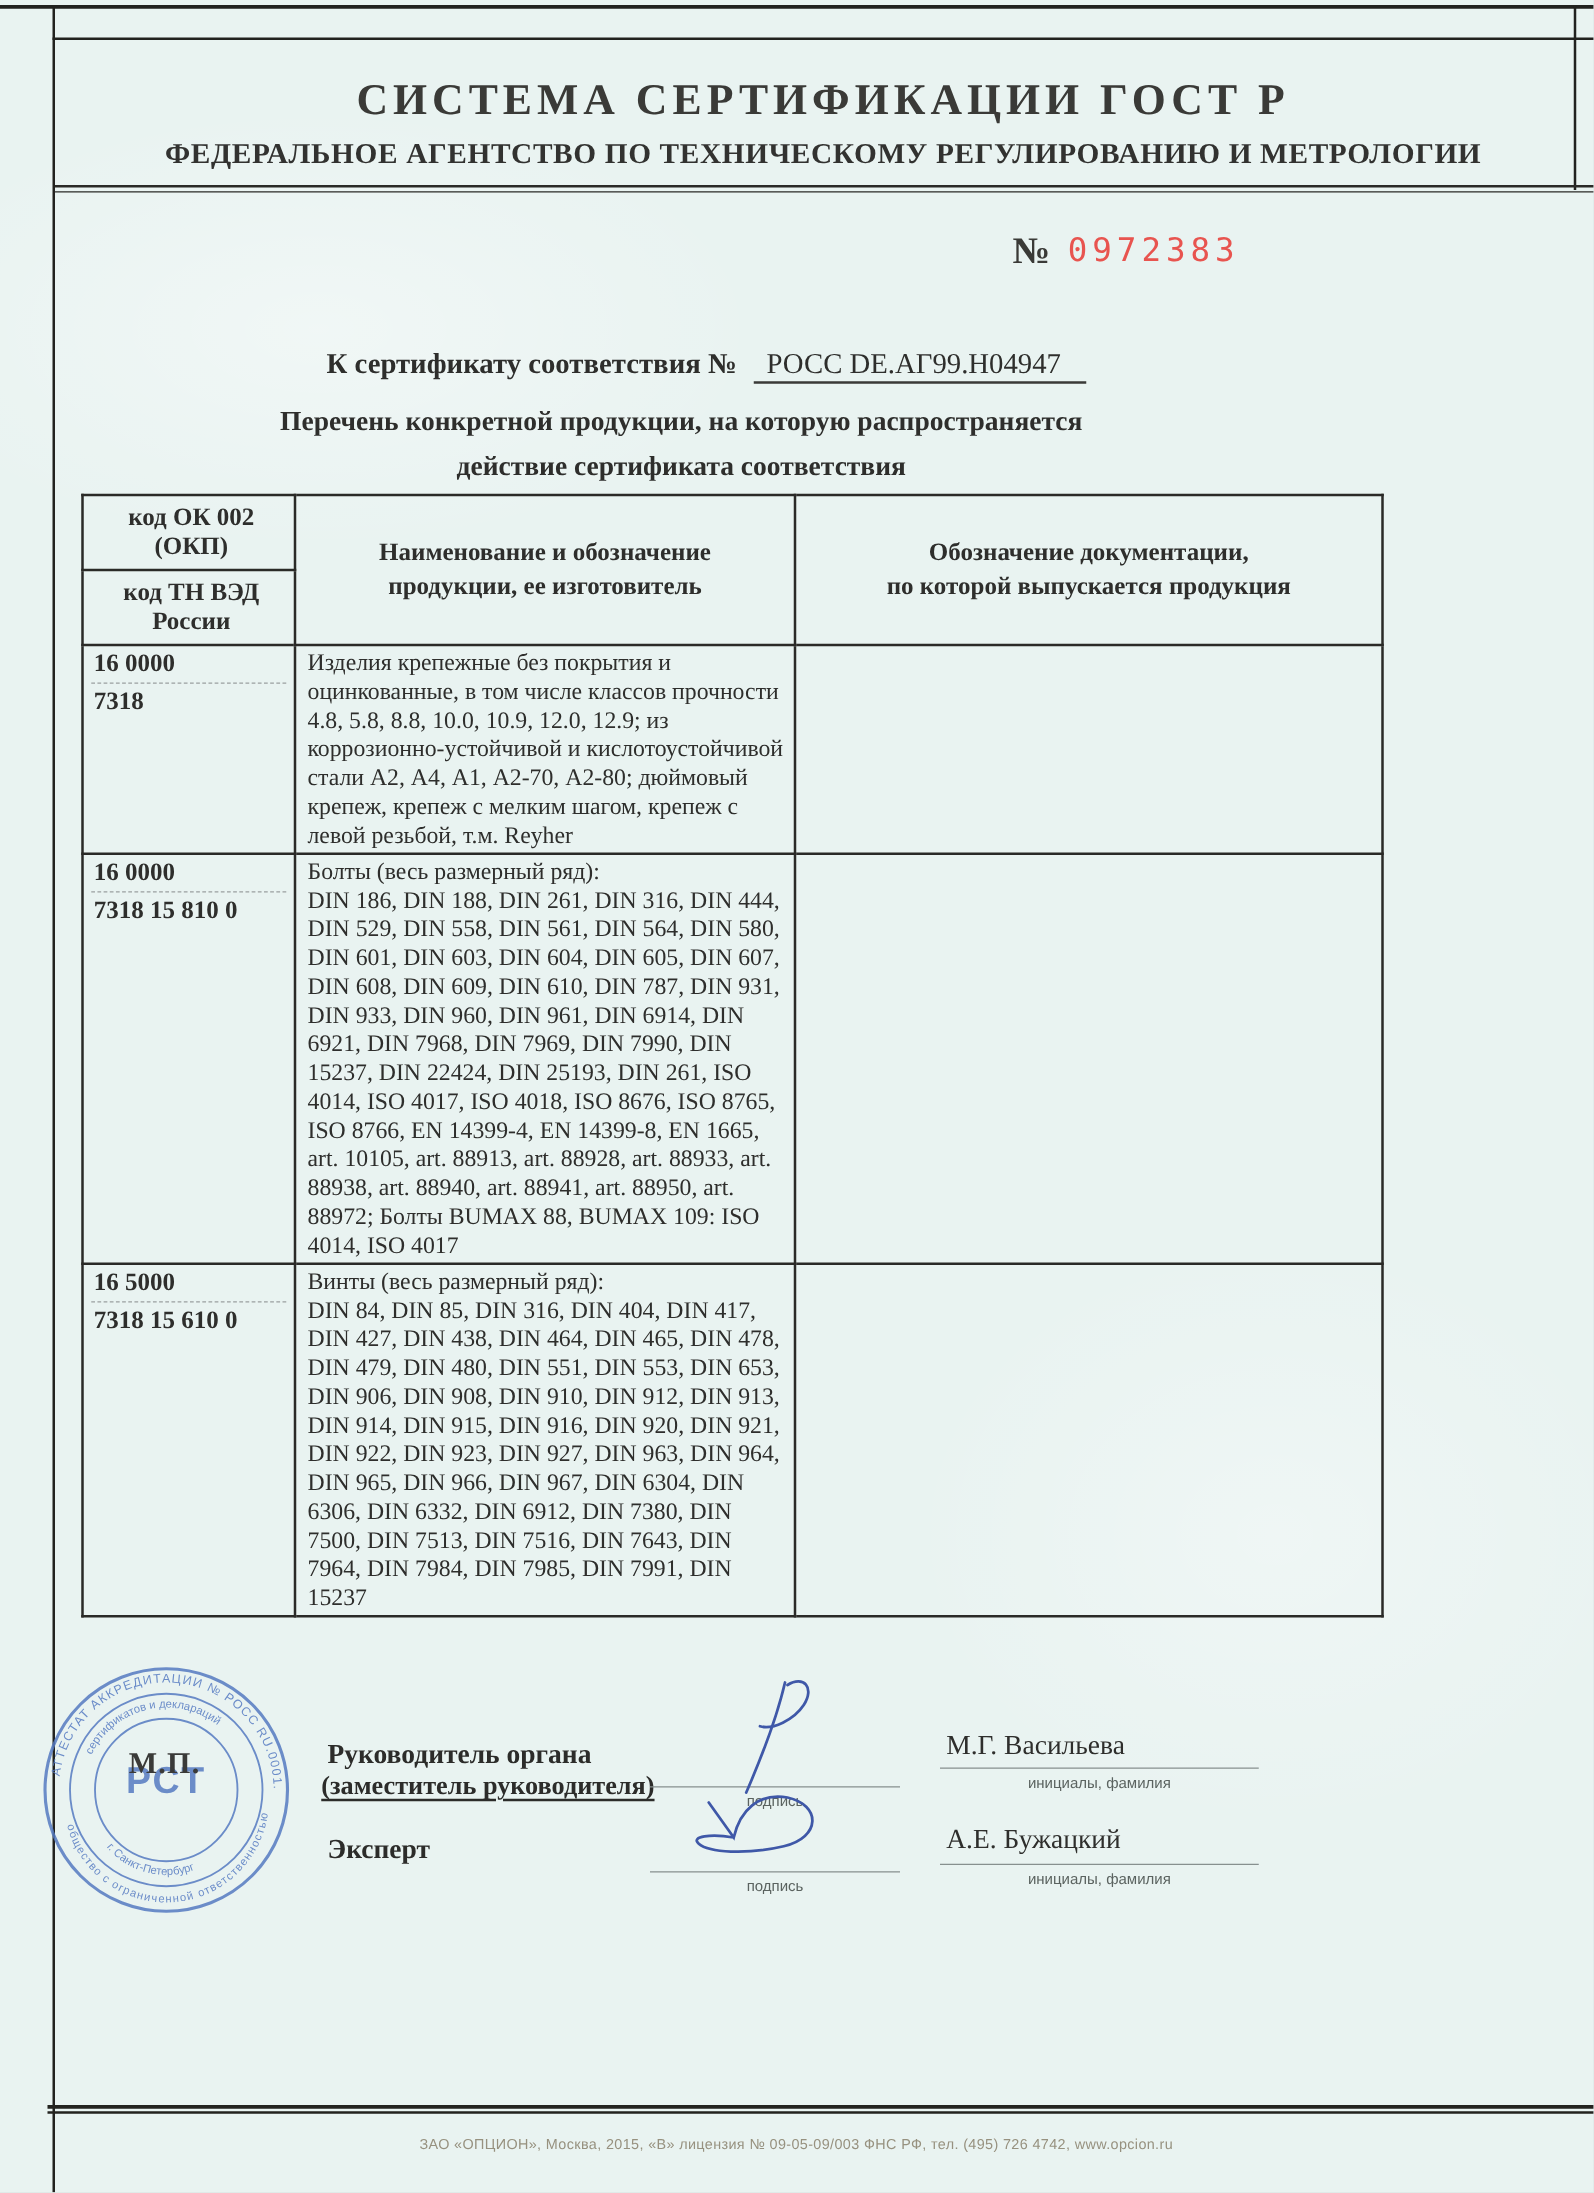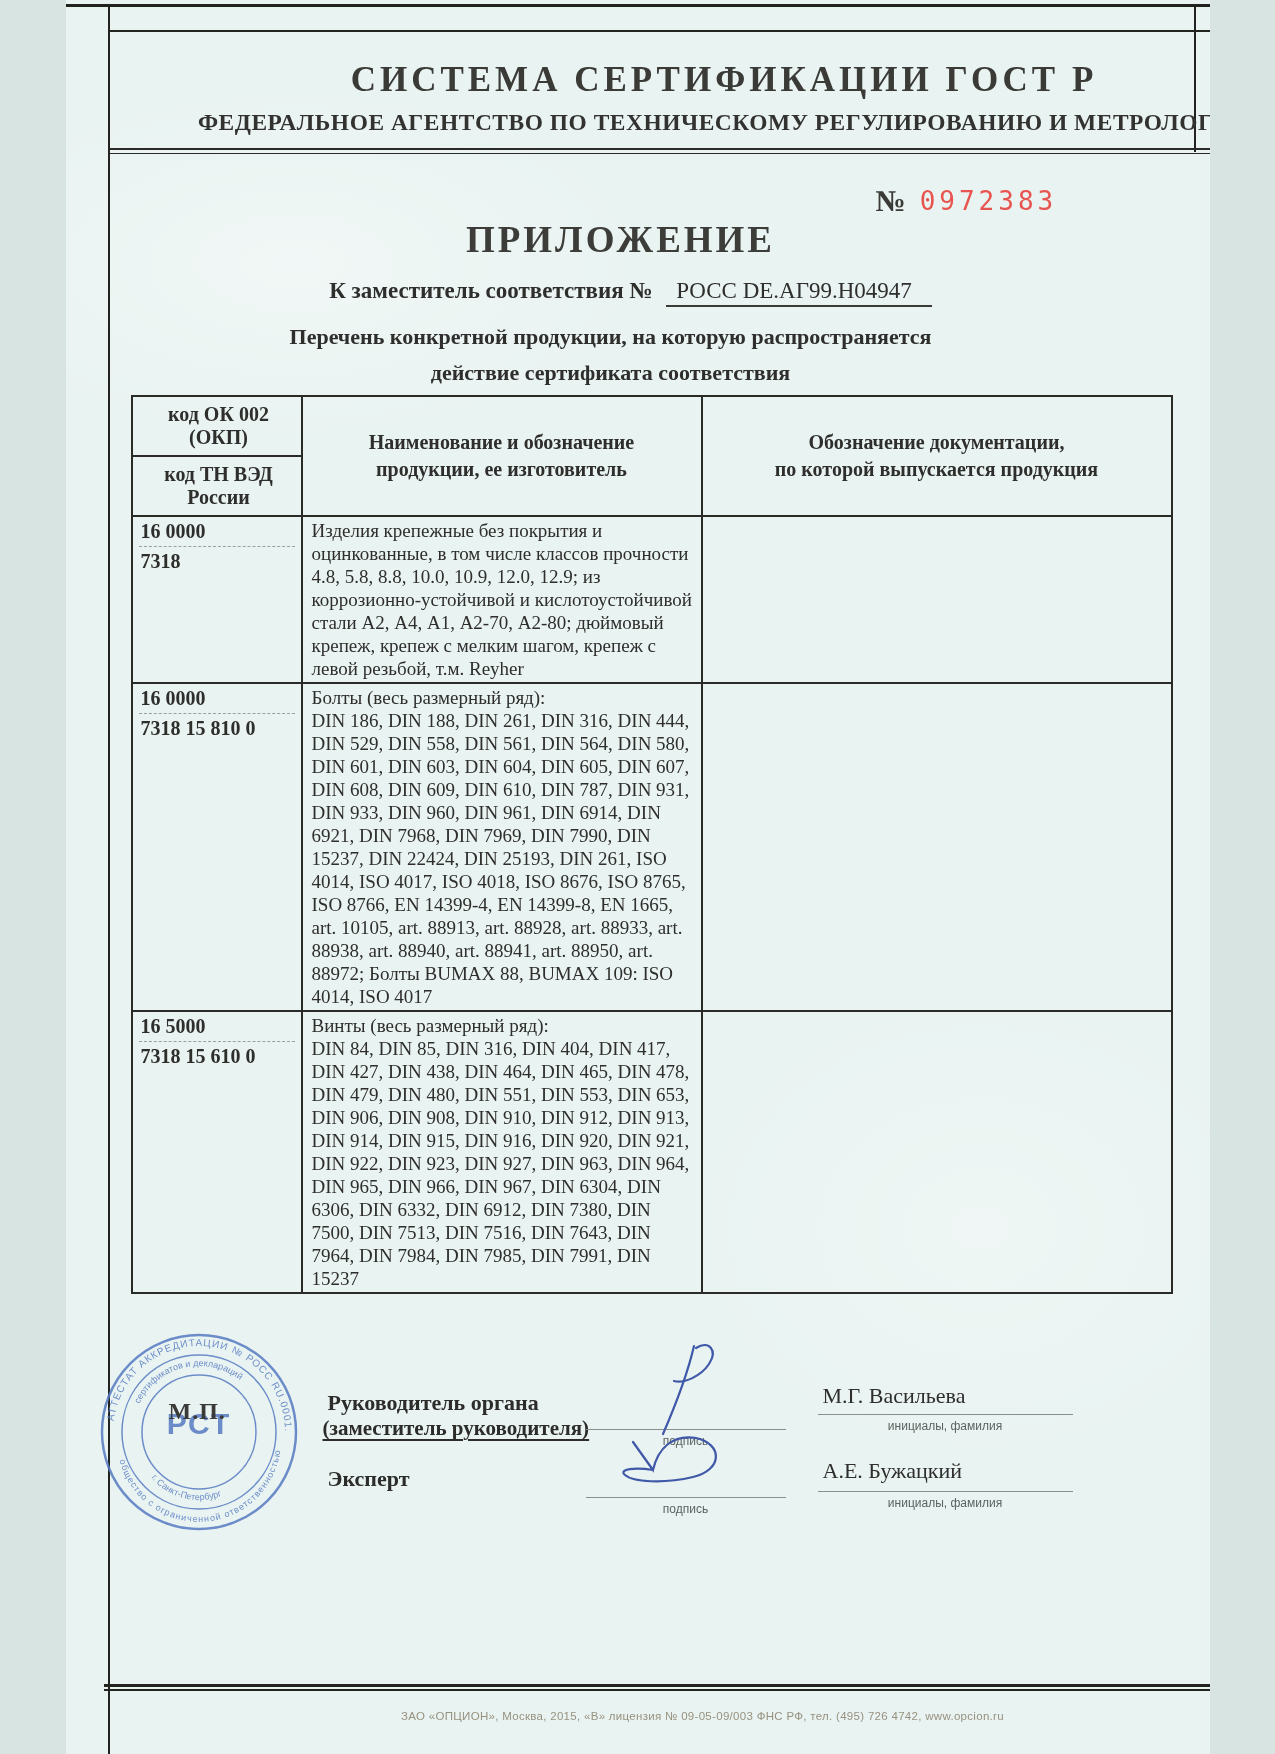--- a/index.html
+++ b/index.html
@@ -1,18 +1,18 @@
 <!DOCTYPE html>
 <html><head>
 <meta charset="utf-8">
 <style>
   * { margin:0; padding:0; box-sizing:border-box; }
   html,body { background:#d8e4e2; }
   #page {
-    position:relative; width:1144px; height:1754px; margin:0 auto;
+    position:relative; width:1275px; height:1754px; margin:0 auto;
     background:
       radial-gradient(ellipse 600px 300px at 20% 15%, rgba(255,255,255,.35), rgba(255,255,255,0) 60%),
       radial-gradient(ellipse 500px 400px at 80% 70%, rgba(255,255,255,.28), rgba(255,255,255,0) 60%),
       #e9f3f1;
     font-family:"Liberation Serif","DejaVu Serif",serif;
     color:#2e2e2c; overflow:hidden;
   }
   .line { position:absolute; background:#22221f; }
   
   #edge-top    { top:4px; left:0; width:100%; height:3px; }
@@ -123,24 +123,23 @@
 
   <div id="title">СИСТЕМА СЕРТИФИКАЦИИ ГОСТ Р</div>
   <div id="subtitle">ФЕДЕРАЛЬНОЕ АГЕНТСТВО ПО ТЕХНИЧЕСКОМУ РЕГУЛИРОВАНИЮ И МЕТРОЛОГИИ</div>
   <div id="header-rule"></div>
 
   <div id="form-no">
     <span class="nosign">№</span>
     <span class="digits">0972383</span>
   </div>
 
-  <div id="doc-title">ПРИЛОЖЕНИЕ</div>
 
   <div id="cert-line">
-    <span class="lbl">К заместитель соответствия №</span>
+    <span class="lbl">К сертификату соответствия №</span>
     <span class="val">РОСС DE.АГ99.Н04947</span>
   </div>
 
   <div id="purpose1">Перечень конкретной продукции,  на которую распространяется</div>
   <div id="purpose2">действие сертификата соответствия</div>
 
   <table id="products-table">
     <colgroup>
         <col class="c1">
         <col class="c2">

